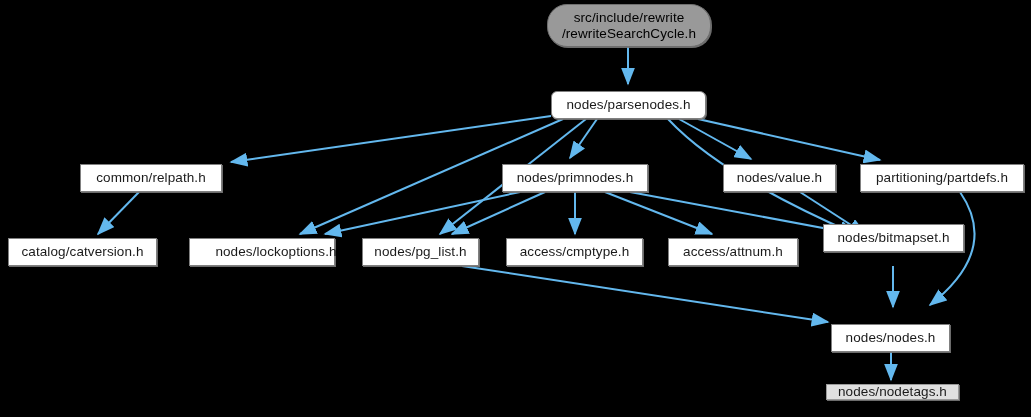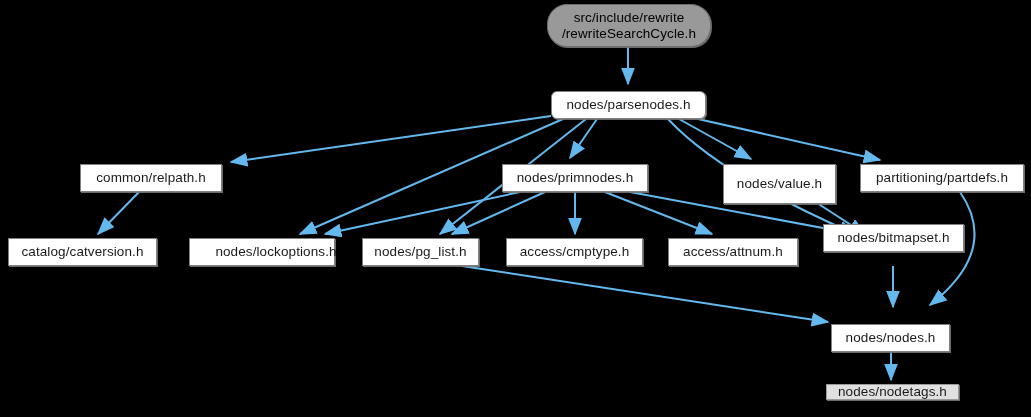--- a/index.html
+++ b/index.html
@@ -82,21 +82,21 @@
         <path d="M960,192 Q1000,250 930,305" fill="none" stroke="#63b8ee" stroke-width="2" marker-end="url(#arrowhead)"></path>
         <path d="M891,339 L891,380" fill="none" stroke="#63b8ee" stroke-width="2" marker-end="url(#arrowhead)"></path>
       </g>
   </svg>
   <div id="node-layer">
       <div class="node-box root" style="left: 547px; top: 4px; width: 164px; height: 43px; border-radius: 20px;"><span class="node-label">src/include/rewrite
 /rewriteSearchCycle.h</span></div>
       <div class="node-box" style="left: 551px; top: 91px; width: 155px; height: 28px; border-radius: 6px;"><span class="node-label">nodes/parsenodes.h</span></div>
       <div class="node-box" style="left: 80px; top: 164px; width: 142px; height: 28px;"><span class="node-label">common/relpath.h</span></div>
       <div class="node-box" style="left: 502px; top: 164px; width: 146px; height: 28px;"><span class="node-label">nodes/primnodes.h</span></div>
-      <div class="node-box" style="left: 723px; top: 164px; width: 113px; height: 40px;"><span class="node-label">nodes/value.h</span></div>
+      <div class="node-box" style="left: 723px; top: 164px; width: 113px; height: 28px;"><span class="node-label">nodes/value.h</span></div>
       <div class="node-box" style="left: 860px; top: 164px; width: 164px; height: 28px;"><span class="node-label">partitioning/partdefs.h</span></div>
       <div class="node-box" style="left: 8px; top: 238px; width: 149px; height: 28px;"><span class="node-label">catalog/catversion.h</span></div>
       <div class="node-box" style="left: 189px; top: 238px; width: 146px; height: 28px; padding-left: 28px;"><span class="node-label">nodes/lockoptions.h</span></div>
       <div class="node-box" style="left: 362px; top: 238px; width: 117px; height: 28px;"><span class="node-label">nodes/pg_list.h</span></div>
       <div class="node-box" style="left: 506px; top: 238px; width: 137px; height: 28px;"><span class="node-label">access/cmptype.h</span></div>
       <div class="node-box" style="left: 668px; top: 238px; width: 130px; height: 28px;"><span class="node-label">access/attnum.h</span></div>
       <div class="node-box" style="left: 823px; top: 224px; width: 141px; height: 28px;"><span class="node-label">nodes/bitmapset.h</span></div>
       <div class="node-box" style="left: 831px; top: 324px; width: 119px; height: 28px;"><span class="node-label">nodes/nodes.h</span></div>
       <div class="node-box terminal" style="left: 826px; top: 384px; width: 133px; height: 16px;"><span class="node-label">nodes/nodetags.h</span></div>
     </div>

